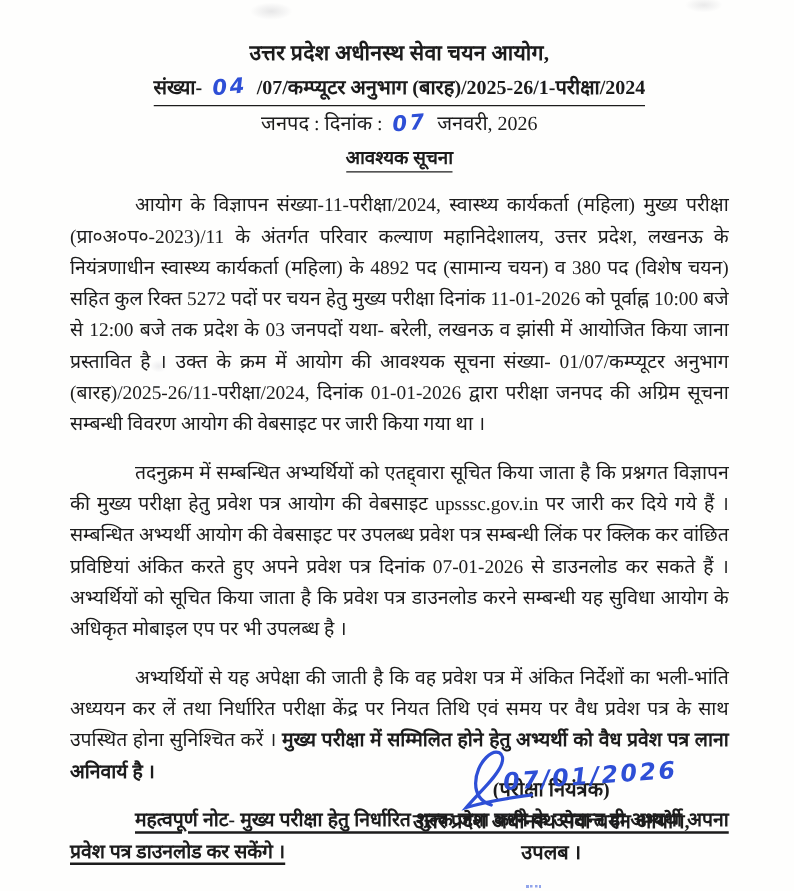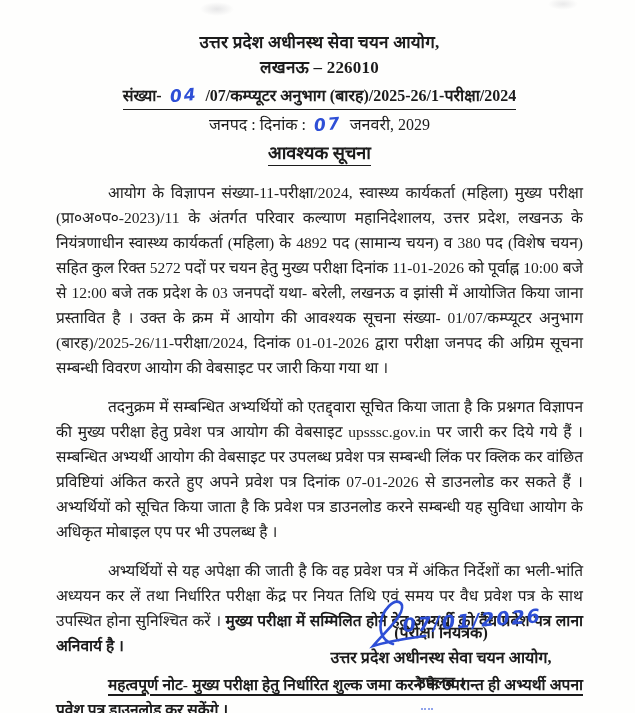--- a/index.html
+++ b/index.html
@@ -26,21 +26,21 @@
   header{ text-align:center; }
   .h-line{font-size:17px;line-height:25px;font-weight:bold;letter-spacing:.2px;}
   .ref-line{margin-top:3px;font-size:16px;line-height:24px;}
   .ref-inner{
     display:inline-block;font-weight:bold;
     border-bottom:1.6px solid #1c1c1c;padding-bottom:1px;
   }
   .date-line{font-size:16px;line-height:24px;margin-top:2px;}
   .title{
     display:inline-block;margin-top:3px;
-    font-size:18px;font-weight:bold;
+    font-size:15px;font-weight:bold;
     border-bottom:1.6px solid #1c1c1c;padding-bottom:1px;
   }
   .hand{
     font-family:"DejaVu Sans",sans-serif;
     font-style:italic;
     color:#2e4fd6;
     font-weight:bold;
     font-size:17px;
     display:inline-block;
     transform:rotate(-5deg);
@@ -90,30 +90,29 @@
 <body>
 
 <div class="page">
 
   <div class="smudge s1"></div>
   <div class="smudge s2"></div>
   <div class="smudge s3"></div>
 
   <header>
     <div class="h-line">उत्तर प्रदेश अधीनस्थ सेवा चयन आयोग,</div>
-    <div class="h-line">लखनऊ – 226010</div>
 
     <div class="ref-line">
       <span class="ref-inner">
         <span>संख्या- </span><span class="hand">04</span><span> /07/कम्प्यूटर अनुभाग (बारह)/2025-26/1-परीक्षा/2024</span>
       </span>
     </div>
 
     <div class="date-line">
-      <span>जनपद :  दिनांक : </span><span class="hand">07</span><span> जनवरी, 2029</span>
+      <span>जनपद :  दिनांक : </span><span class="hand">07</span><span> जनवरी, 2026</span>
     </div>
 
     <div class="title">आवश्यक सूचना</div>
   </header>
 
   <main>
     <p>आयोग के विज्ञापन संख्या-11-परीक्षा/2024, स्वास्थ्य कार्यकर्ता (महिला) मुख्य परीक्षा (प्रा०अ०प०-2023)/11 के अंतर्गत परिवार कल्याण महानिदेशालय, उत्तर प्रदेश, लखनऊ के नियंत्रणाधीन स्वास्थ्य कार्यकर्ता (महिला) के 4892 पद (सामान्य चयन) व 380 पद (विशेष चयन) सहित कुल रिक्त 5272 पदों पर चयन हेतु मुख्य परीक्षा दिनांक 11-01-2026 को पूर्वाह्न 10:00 बजे से 12:00 बजे तक प्रदेश के 03 जनपदों यथा- बरेली, लखनऊ व झांसी में आयोजित किया जाना प्रस्तावित है । उक्त के क्रम में आयोग की आवश्यक सूचना संख्या- 01/07/कम्प्यूटर अनुभाग (बारह)/2025-26/11-परीक्षा/2024, दिनांक 01-01-2026 द्वारा परीक्षा जनपद की अग्रिम सूचना सम्बन्धी विवरण आयोग की वेबसाइट पर जारी किया गया था ।</p>
     <p>तदनुक्रम में सम्बन्धित अभ्यर्थियों को एतद्द्वारा सूचित किया जाता है कि प्रश्नगत विज्ञापन की मुख्य परीक्षा हेतु प्रवेश पत्र आयोग की वेबसाइट upsssc.gov.in पर जारी कर दिये गये हैं । सम्बन्धित अभ्यर्थी आयोग की वेबसाइट पर उपलब्ध प्रवेश पत्र सम्बन्धी लिंक पर क्लिक कर वांछित प्रविष्टियां अंकित करते हुए अपने प्रवेश पत्र दिनांक 07-01-2026 से डाउनलोड कर सकते हैं । अभ्यर्थियों को सूचित किया जाता है कि प्रवेश पत्र डाउनलोड करने सम्बन्धी यह सुविधा आयोग के अधिकृत मोबाइल एप पर भी उपलब्ध है ।</p>
     <p>
       <span>अभ्यर्थियों से यह अपेक्षा की जाती है कि वह प्रवेश पत्र में अंकित निर्देशों का भली-भांति अध्ययन कर लें तथा निर्धारित परीक्षा केंद्र पर नियत तिथि एवं समय पर वैध प्रवेश पत्र के साथ उपस्थित होना सुनिश्चित करें । </span><span class="b">मुख्य परीक्षा में सम्मिलित होने हेतु अभ्यर्थी को वैध प्रवेश पत्र लाना अनिवार्य है ।</span>

